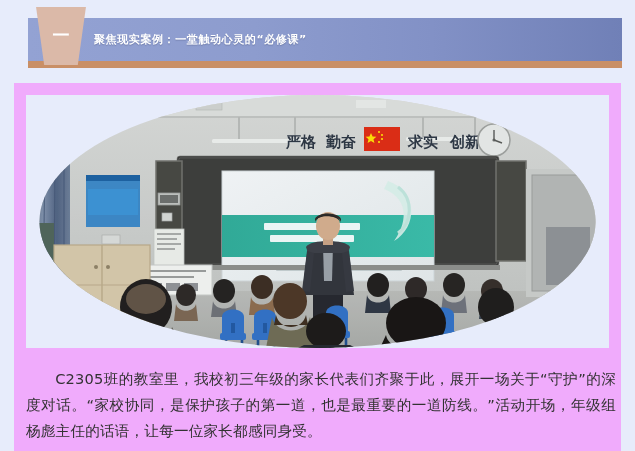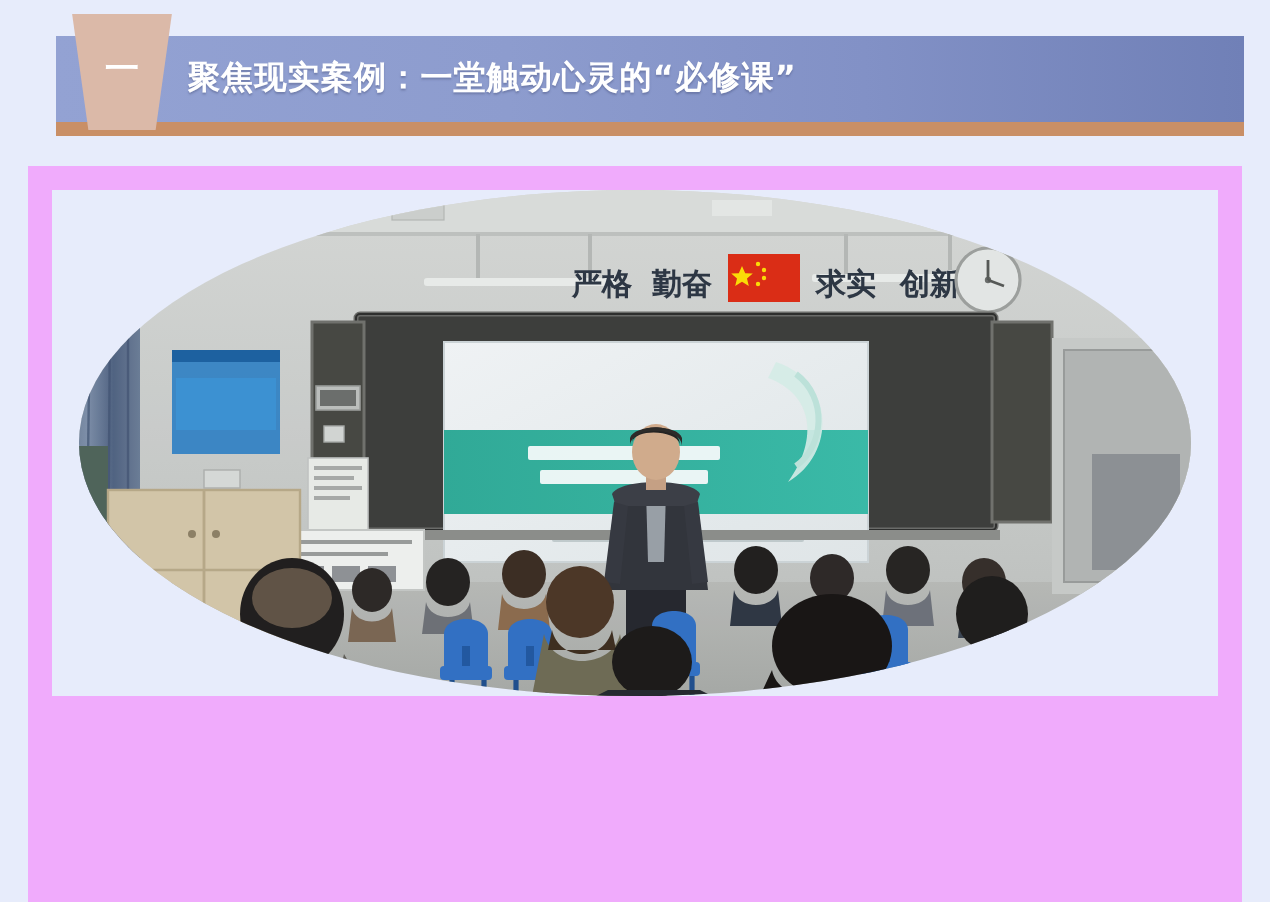--- a/index.html
+++ b/index.html
@@ -75,21 +75,21 @@
 
   .banner-title {
     position: absolute;
     left: 80px;
     top: 13px;
     height: 39px;
     display: flex;
     align-items: center;
     color: #ffffff;
     font-family: "DejaVu Sans", "Liberation Sans", sans-serif;
-    font-size: 16px;
+    font-size: 11px;
     font-weight: 700;
     letter-spacing: 0.6px;
     text-shadow: 0 1px 1px rgba(60,70,110,0.35);
     white-space: nowrap;
   }
 
   
   #card {
     position: absolute;
     left: 14px;
@@ -401,15 +401,16 @@
             <ellipse cx="300" cy="236" rx="20" ry="18" fill="#191614"></ellipse>
             <path d="M278 250 L324 250 L330 253 L272 253 Z" fill="#22252b"></path>
           </g>
 
           <ellipse cx="291.5" cy="126.5" rx="278" ry="126.5" fill="none" stroke="#ffffff" stroke-width="0"></ellipse>
           <rect x="0" y="0" width="583" height="253" fill="#7d8fb5" opacity="0.04"></rect>
         </g>
       </svg>
     </div>
 
+    <p id="body-text"><span class="indent"></span><span>C2305班的教室里，我校初三年级的家长代表们齐聚于此，展开一场关于“守护”的深度对话。“家校协同，是保护孩子的第一道，也是最重要的一道防线。”活动开场，年级组杨彪主任的话语，让每一位家长都感同身受。</span></p>
 
   </div>
 </div>
 
 </body></html>

